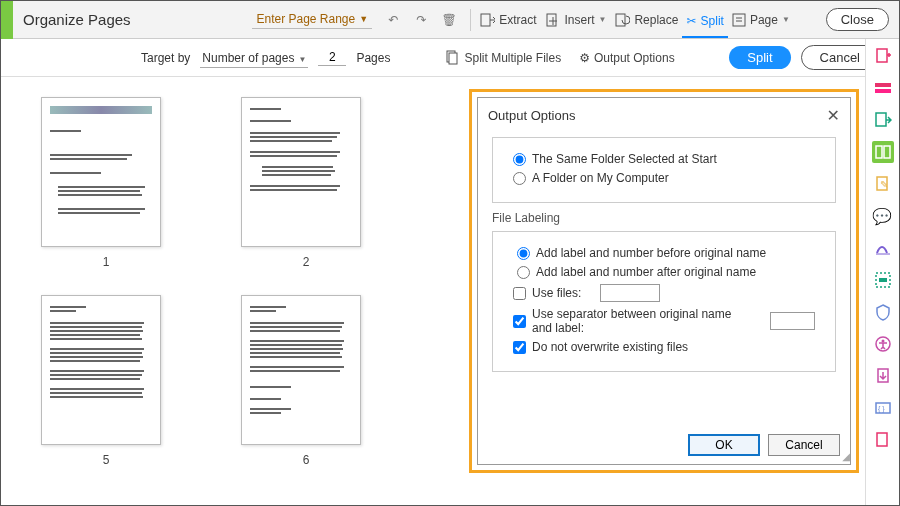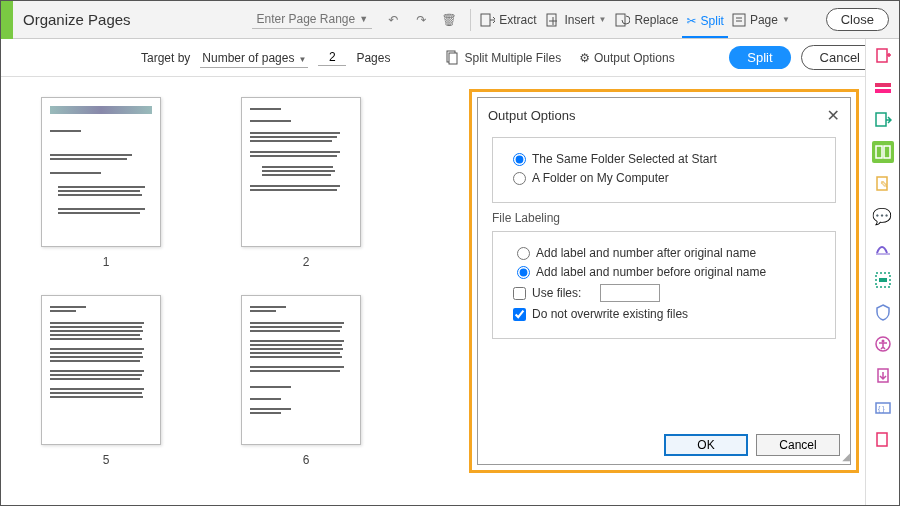--- a/index.html
+++ b/index.html
@@ -3,21 +3,21 @@
 <meta charset="utf-8">
 <style>
   * { box-sizing: border-box; font-family: "Segoe UI", Arial, sans-serif; }
   html,body { margin:0; padding:0; }
   body { width:900px; height:506px; background:#fff; border:1px solid #555; position:relative; overflow:hidden; font-size:12px; color:#333; }
 
   
   .topbar { height:38px; background:#f3f3f3; border-bottom:1px solid #ccc; display:flex; align-items:center; padding:0 10px 0 0; }
   .green-tab { width:12px; height:38px; background:#7ac943; }
   .title { font-size:15px; font-weight:500; margin-left:10px; color:#333; }
-  .page-range { margin-left:auto; display:flex; align-items:center; gap:4px; color:#737373; font-size:12px; border-bottom:1px solid #bbb; padding:2px 4px; margin-right:10px;}
+  .page-range { margin-left:auto; display:flex; align-items:center; gap:4px; color:#a16207; font-size:12px; border-bottom:1px solid #bbb; padding:2px 4px; margin-right:10px;}
   .page-range .caret { font-size:9px; }
   .tb-icons { display:flex; align-items:center; gap:6px; }
   .ico { width:22px; height:22px; display:flex; align-items:center; justify-content:center; color:#777; }
   .sep { width:1px; height:22px; background:#ccc; margin:0 4px; }
   .tb-btn { display:flex; align-items:center; gap:4px; font-size:12px; color:#444; padding:2px 4px; }
   .tb-btn .caret { font-size:8px; color:#777; }
   .split-tool { color:#0a84ff; border-bottom:2px solid #0a84ff; padding-bottom:8px; margin-bottom:-10px;}
   .close-btn { margin-left:auto; border:1.5px solid #555; border-radius:14px; padding:3px 14px; font-size:13px; background:#fff; }
 
   
@@ -51,21 +51,21 @@
   .dlg-close{font-size:16px;color:#555;}
   .dlg-body{flex:1;padding:4px 14px 4px 14px;overflow:auto;}
   .group-label{font-size:12px;color:#555;margin:4px 0 6px;}
   .group{border:1px solid #ccc;border-top:none;padding:10px 12px 12px;margin-bottom:8px;position:relative;}
   .group::before{content:"";position:absolute;top:0;left:0;right:0;border-top:1px solid #ccc;}
   .opt{display:flex;align-items:center;gap:6px;font-size:12px;color:#333;margin:5px 8px;}
   input[type=radio],input[type=checkbox]{margin:0;}
   .sub{margin-left:18px;font-size:12px;color:#555;}
   .txt{border:1px solid #999;height:18px;width:60px;}
   .dlg-foot{display:flex;justify-content:flex-end;gap:8px;padding:8px 10px;}
-  .wbtn{width:84px;height:22px;border:1px solid #888;background:#f4f4f4;font-size:12px;}
+  .wbtn{width:72px;height:22px;border:1px solid #888;background:#f4f4f4;font-size:12px;}
   .wbtn.ok{border:2px solid #1074c8;background:#eef5fc;}
   .grip{position:absolute;right:2px;bottom:2px;font-size:10px;color:#aaa;letter-spacing:-2px;}
   .disabled{color:#aaa;}
   svg{display:block;}
 </style>
 </head>
 <body>
 
 <div class="topbar">
   <div class="green-tab"></div>
@@ -349,28 +349,29 @@
           </label>
         <label class="opt">
             <input type="radio" style="">
             <span>A Folder on My Computer</span>
           </label>
       </div>
 
       <div class="group-label">File Labeling</div>
       <div class="group">
         <label class="opt" style="margin-left:12px">
+            <input type="radio" checked="" style="">
+            <span>Add label and number before original name</span>
+          </label>
+        <label class="opt" style="margin-left:12px">
             <input type="radio" style="">
             <span>Add label and number after original name</span>
           </label>
-        <label class="opt" style="margin-left:12px">
-            <input type="radio" checked="" style="">
-            <span>Add label and number before original name</span>
-          </label>
         <label class="opt"><input type="checkbox" style=""><span>Use files:</span>&nbsp;&nbsp;<input class="txt" style=""></label>
+        <label class="opt"><input type="checkbox" checked="" style=""><span>Use separator between original name and label:</span>&nbsp;&nbsp;<input class="txt" style="width: 45px;"></label>
         <label class="opt">
             <input type="checkbox" checked="" style="">
             <span>Do not overwrite existing files</span>
           </label>
       </div>
     </div>
     <div class="dlg-foot">
       <button class="wbtn ok">OK</button>
       <button class="wbtn">Cancel</button>
     </div>

